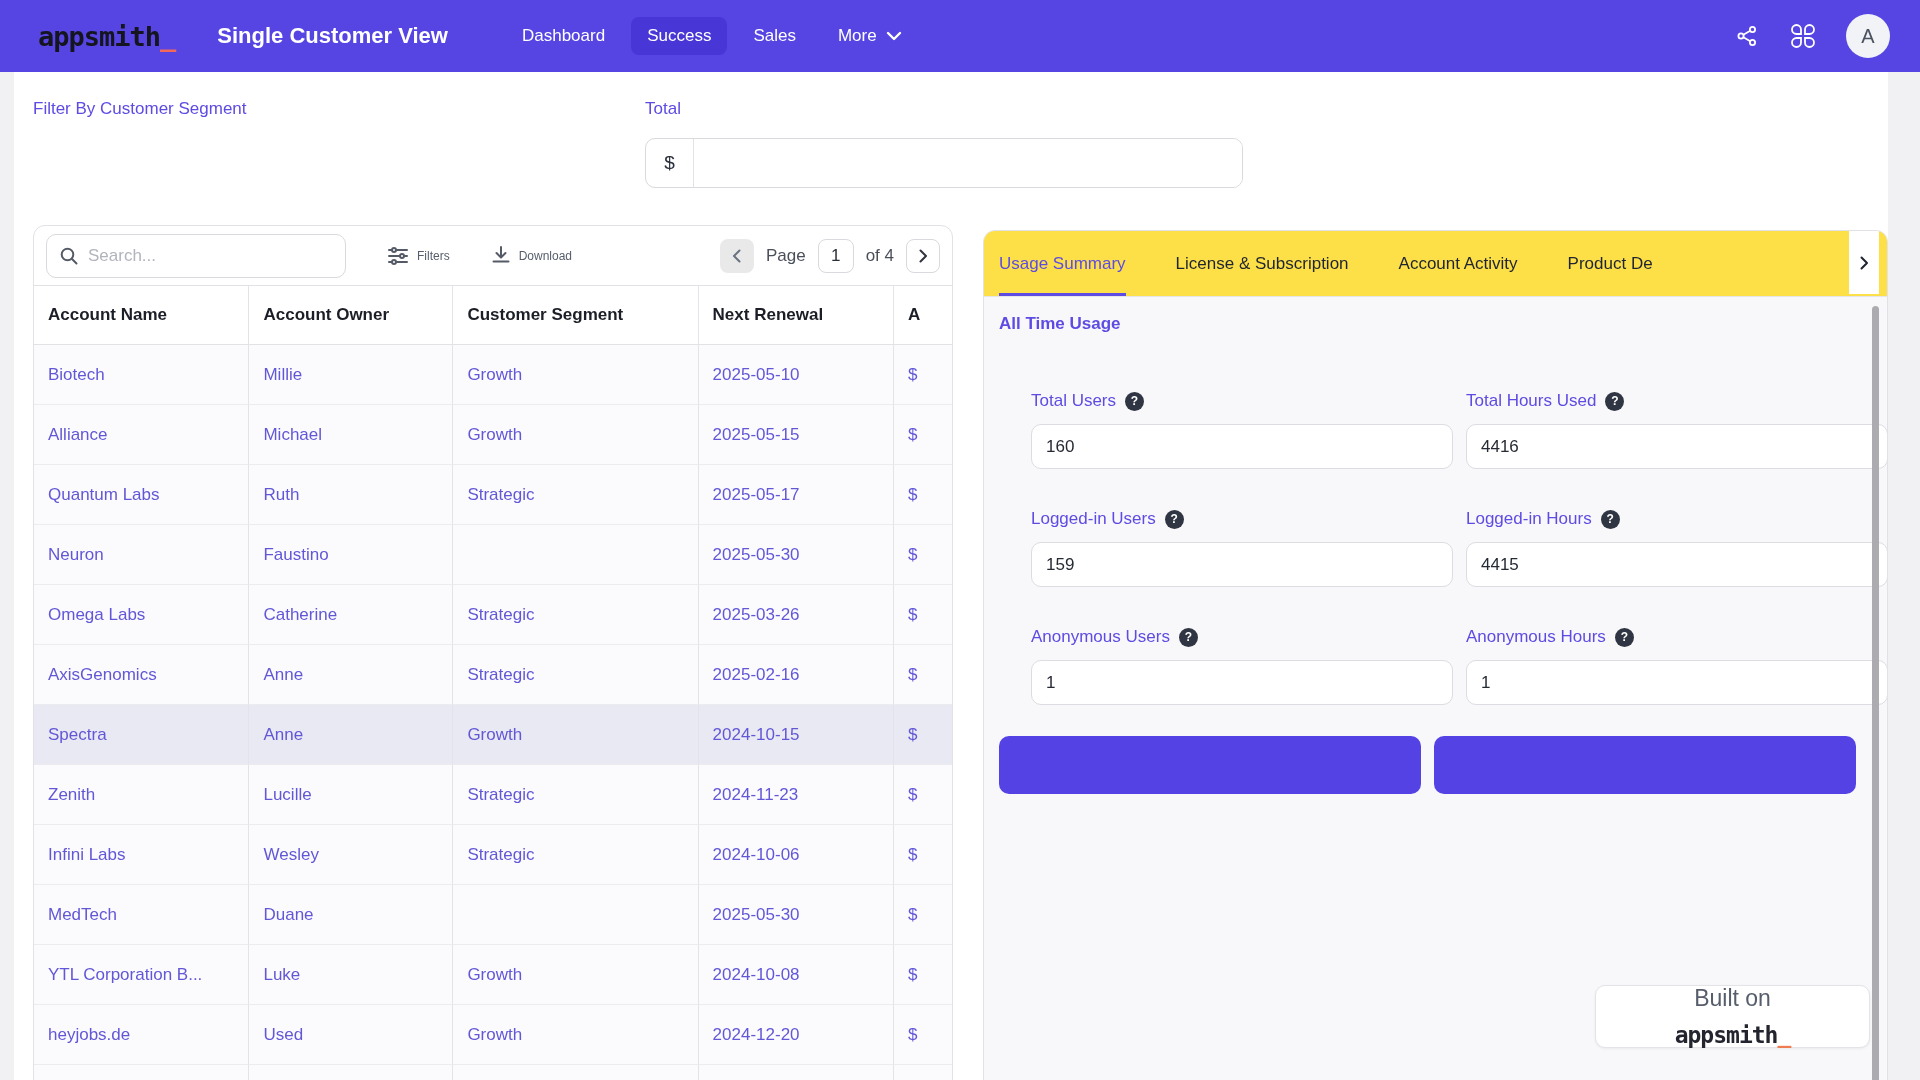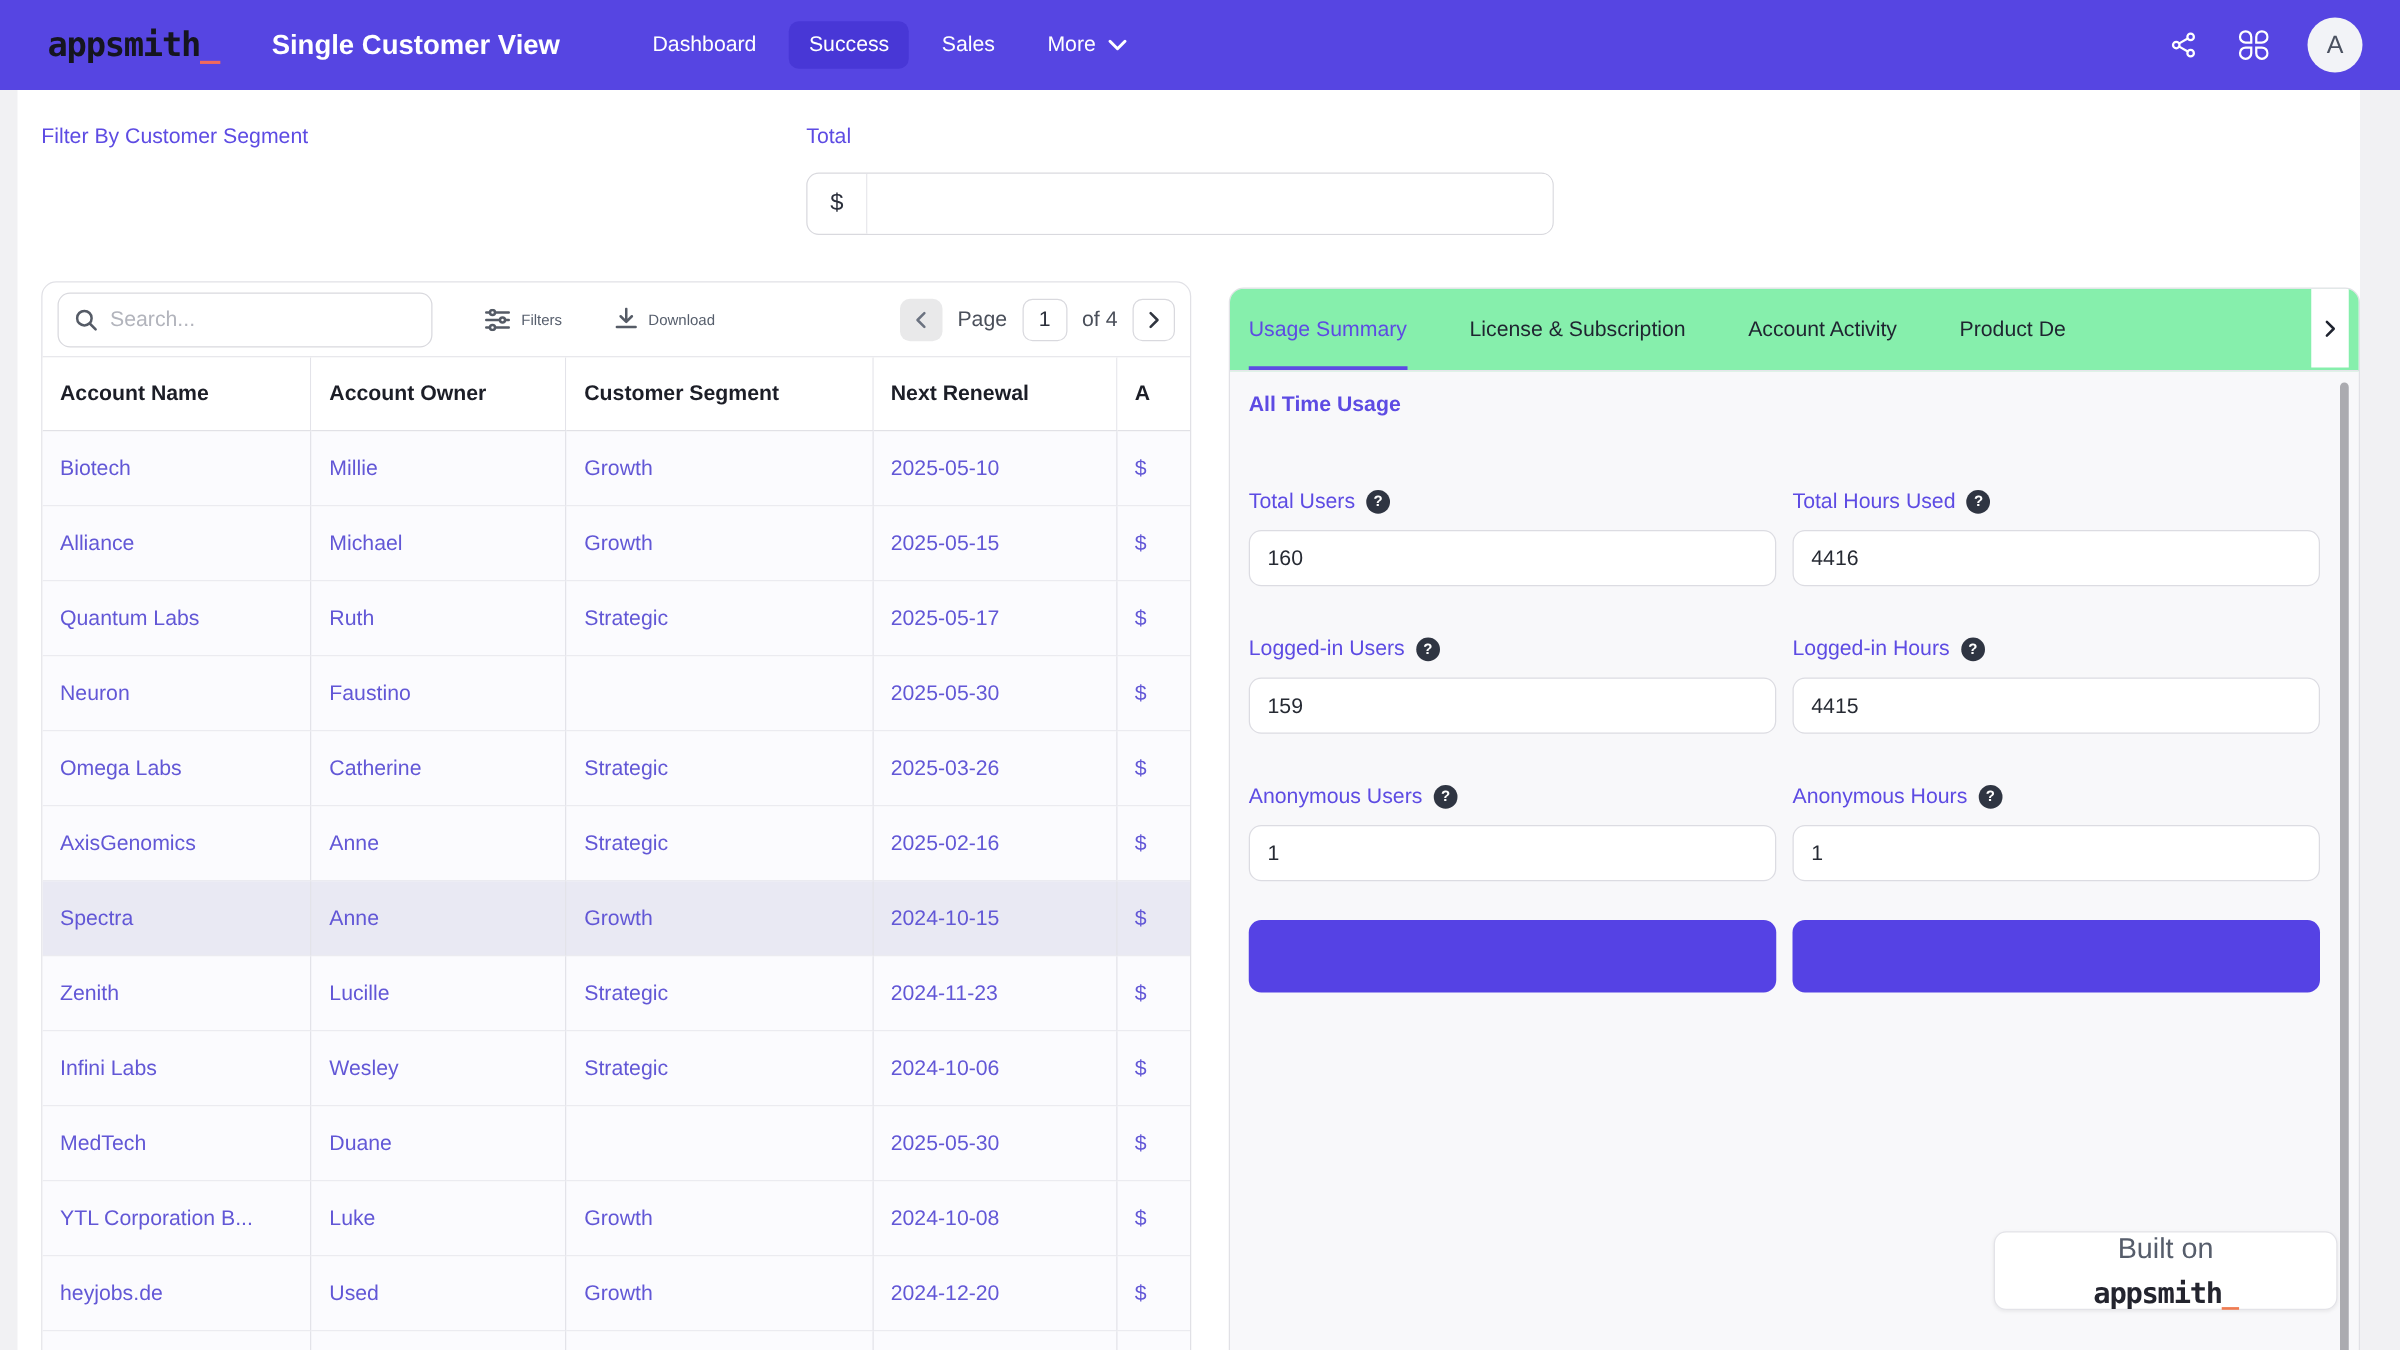--- a/index.html
+++ b/index.html
@@ -63,30 +63,30 @@
   .c0{width:224px;} .c1{width:212px;} .c2{width:255px;} .c3{width:203px;} .c4{width:60px; border-right:0;}
   .thead { height:60px; border-top:1px solid #e1e1e6; }
   .thead .cell { font-weight:bold; font-size:17px; color:#1c1e27; background:#fff; border-bottom:1px solid #e1e1e6;}
   .tbody .trow { height:60px; background:#fbfbfe; cursor:pointer; }
   .tbody .trow .cell { border-bottom:1px solid #ebebf0; font-size:17px; color:#6257d6; }
   .tbody .trow.on { background:#e9e9f3; }
 
   
   .panel { position:absolute; left:969px; top:158px; width:905px; height:900px; background:#f8f8fa;
            border:1px solid #e1e1e6; border-radius:12px; overflow:hidden; }
-  .tabs { height:66px; background:#86efac; border-bottom:1px solid #e5e5ea; display:flex;
+  .tabs { height:66px; background:#fde047; border-bottom:1px solid #e5e5ea; display:flex;
           align-items:stretch; padding-left:15px; gap:50px; position:relative; overflow:hidden; }
   .tab { font-size:17px; color:#1f2430; display:flex; align-items:center; cursor:pointer;
          border-bottom:3px solid transparent; padding-top:3px; white-space:nowrap; }
   .tab.on { color:#5d4be3; border-bottom-color:#5d4be3; }
   .tabs-more { position:absolute; right:8px; top:0; height:63px; width:30px; background:#fff;
                display:flex; align-items:center; justify-content:center; cursor:pointer; }
   .panel-body { padding:17px 0 0 15px; }
   .section-title { color:#5d4be3; font-size:17px; font-weight:bold; margin-bottom:57px; }
-  .fgrid { display:grid; grid-template-columns:422px 422px; column-gap:13px; row-gap:40px; }
+  .fgrid { display:grid; grid-template-columns:422px 422px; column-gap:13px; row-gap:40px;margin-left:32px; }
   .fld-label { display:flex; align-items:center; gap:9px; color:#5d4be3; font-size:17px; margin-bottom:13px; }
   .help { width:19px; height:19px; border-radius:50%; background:#2f3542; color:#fff; font-size:12px;
           font-weight:bold; display:inline-flex; align-items:center; justify-content:center; cursor:pointer; }
   .fld-input { width:100%; height:45px; border:1px solid #dcdce2; border-radius:10px; background:#fff;
                font-size:17px; color:#262a33; padding:0 14px; outline:none;
                font-family:"Liberation Sans", sans-serif; }
   .btn-row { display:grid; grid-template-columns:422px 422px; column-gap:13px; margin-top:31px; }
   .p-btn { height:58px; background:#5542e4; color:#fff; font-size:17px; font-weight:bold; border:0;
            border-radius:10px; cursor:pointer; font-family:"Liberation Sans", sans-serif; }
   .v-scroll { position:absolute; right:8px; top:75px; width:7px; height:810px; background:#ababb0;

